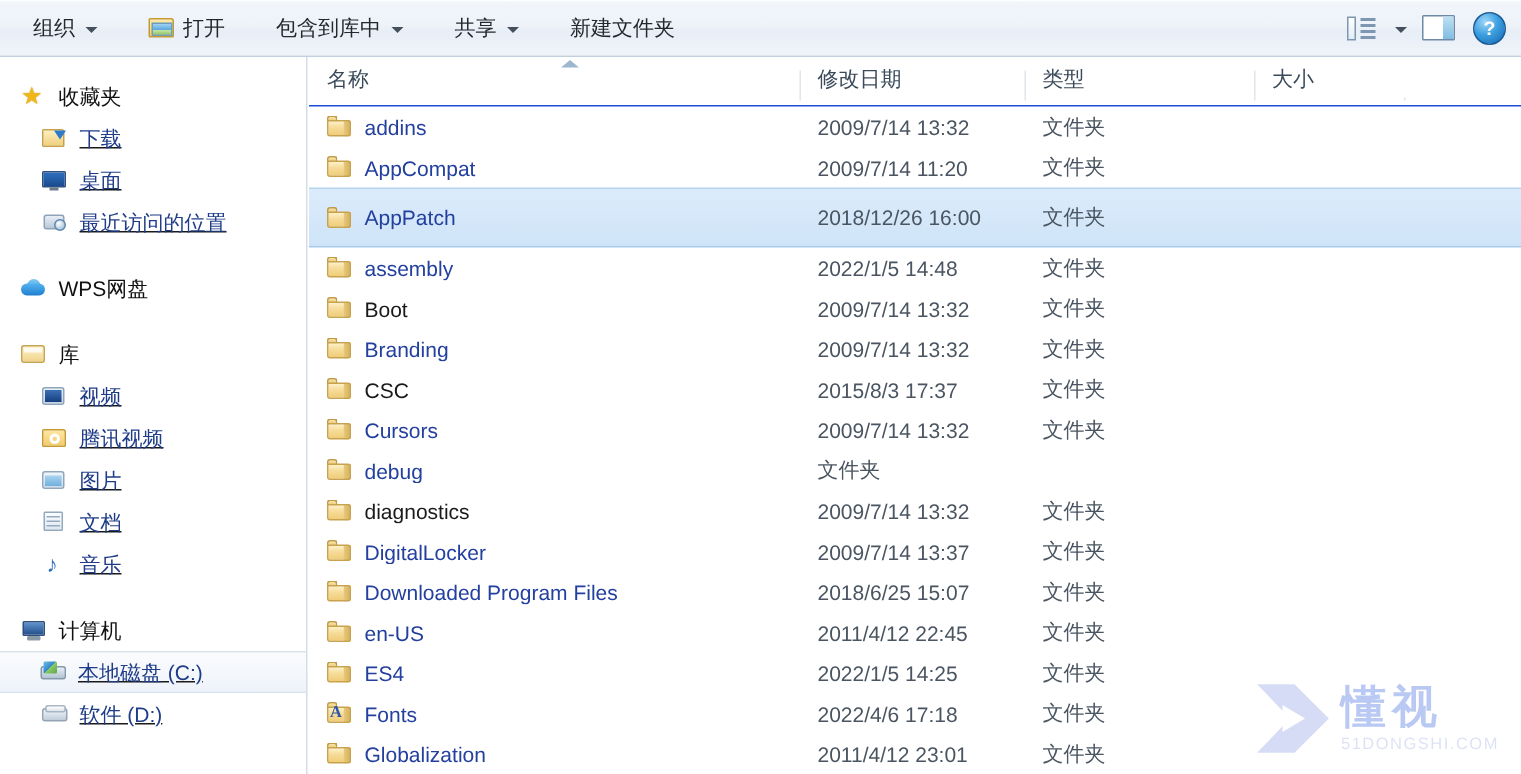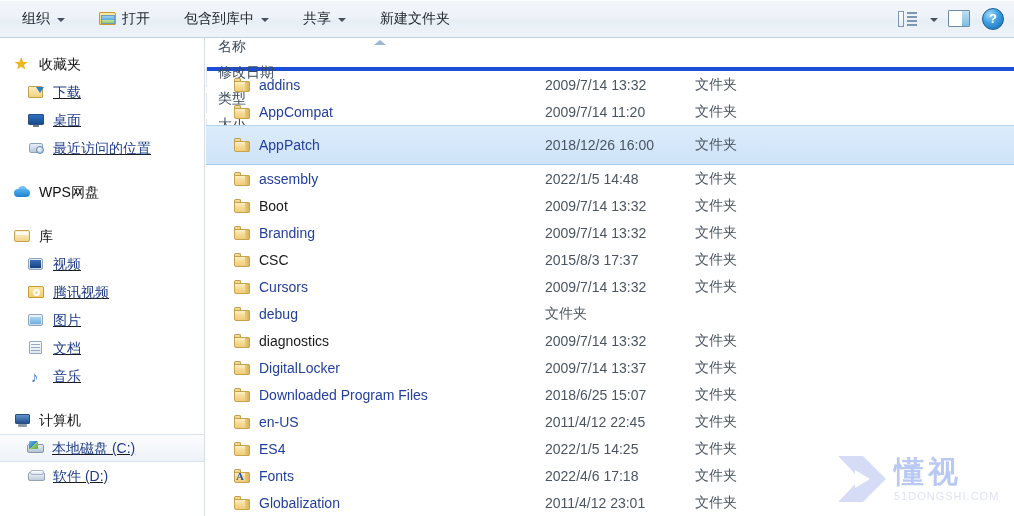--- a/index.html
+++ b/index.html
@@ -177,22 +177,22 @@
   .ic-driveD .d2 { position:absolute; left:2px; top:2px; width:14px; height:5px; border-radius:2px;
     background:linear-gradient(to bottom,#ffffff,#dbe4ed); border:1px solid #a7b5c4;}
 
   
   .content {
     position: absolute; left: 206px; top: 38px; right: 0; bottom: 0;
     background: #ffffff; overflow: hidden;
   }
   .col-header {
     position: relative; height: 33px;
-    background: #ffffff; border-bottom: 4px solid #1d4ed8;
-    display: flex;  flex-direction: column;
+    background: #ffffff; border-bottom: 1px solid #1d4ed8;
+    display: flex; align-items: flex-end;
   }
   .col-header .sort-arrow {
     position: absolute; left: 168px; top: 2px;
     width: 0; height: 0;
     border-left: 6px solid transparent; border-right: 6px solid transparent;
     border-bottom: 5px solid #9cb7cf;
   }
   .ch {
     font-size: 14px; color: #3b4a5a; padding: 0 0 8px 12px;
     position: relative; white-space: nowrap; cursor: default;
@@ -210,22 +210,22 @@
   .row {
     display: flex; align-items: center; height: 27px;
     font-size: 14px; cursor: default; position: relative;
   }
   .row.selected {
     background: linear-gradient(to bottom,#dbebfb 0%,#cfe4f8 100%);
     border-top: 1px solid #b6d4ee; border-bottom: 1px solid #a8caea;
     height: 40px;
   }
   .cell-name {
-    width: 327px; display: flex; align-items: flex-end; gap: 8px;
-    padding-left: 28px; white-space: nowrap; overflow: hidden;
+    width: 327px; display: flex; align-items: center; gap: 8px;
+    padding-left: 12px; white-space: nowrap; overflow: hidden;
   }
   .cell-date { width: 150px; padding-left: 12px; color: #4a5561; white-space: nowrap; }
   .cell-type { width: 153px; padding-left: 12px; color: #4a5561; white-space: nowrap; }
   .cell-size { width: 100px; padding-left: 12px; color: #4a5561; }
   .fname { color: #23409e; }
   .fname.dark { color: #1a1a1a; }
 
   
   .fi { width: 17px; height: 15px; position: relative; flex: none; }
   .fi .tab {

